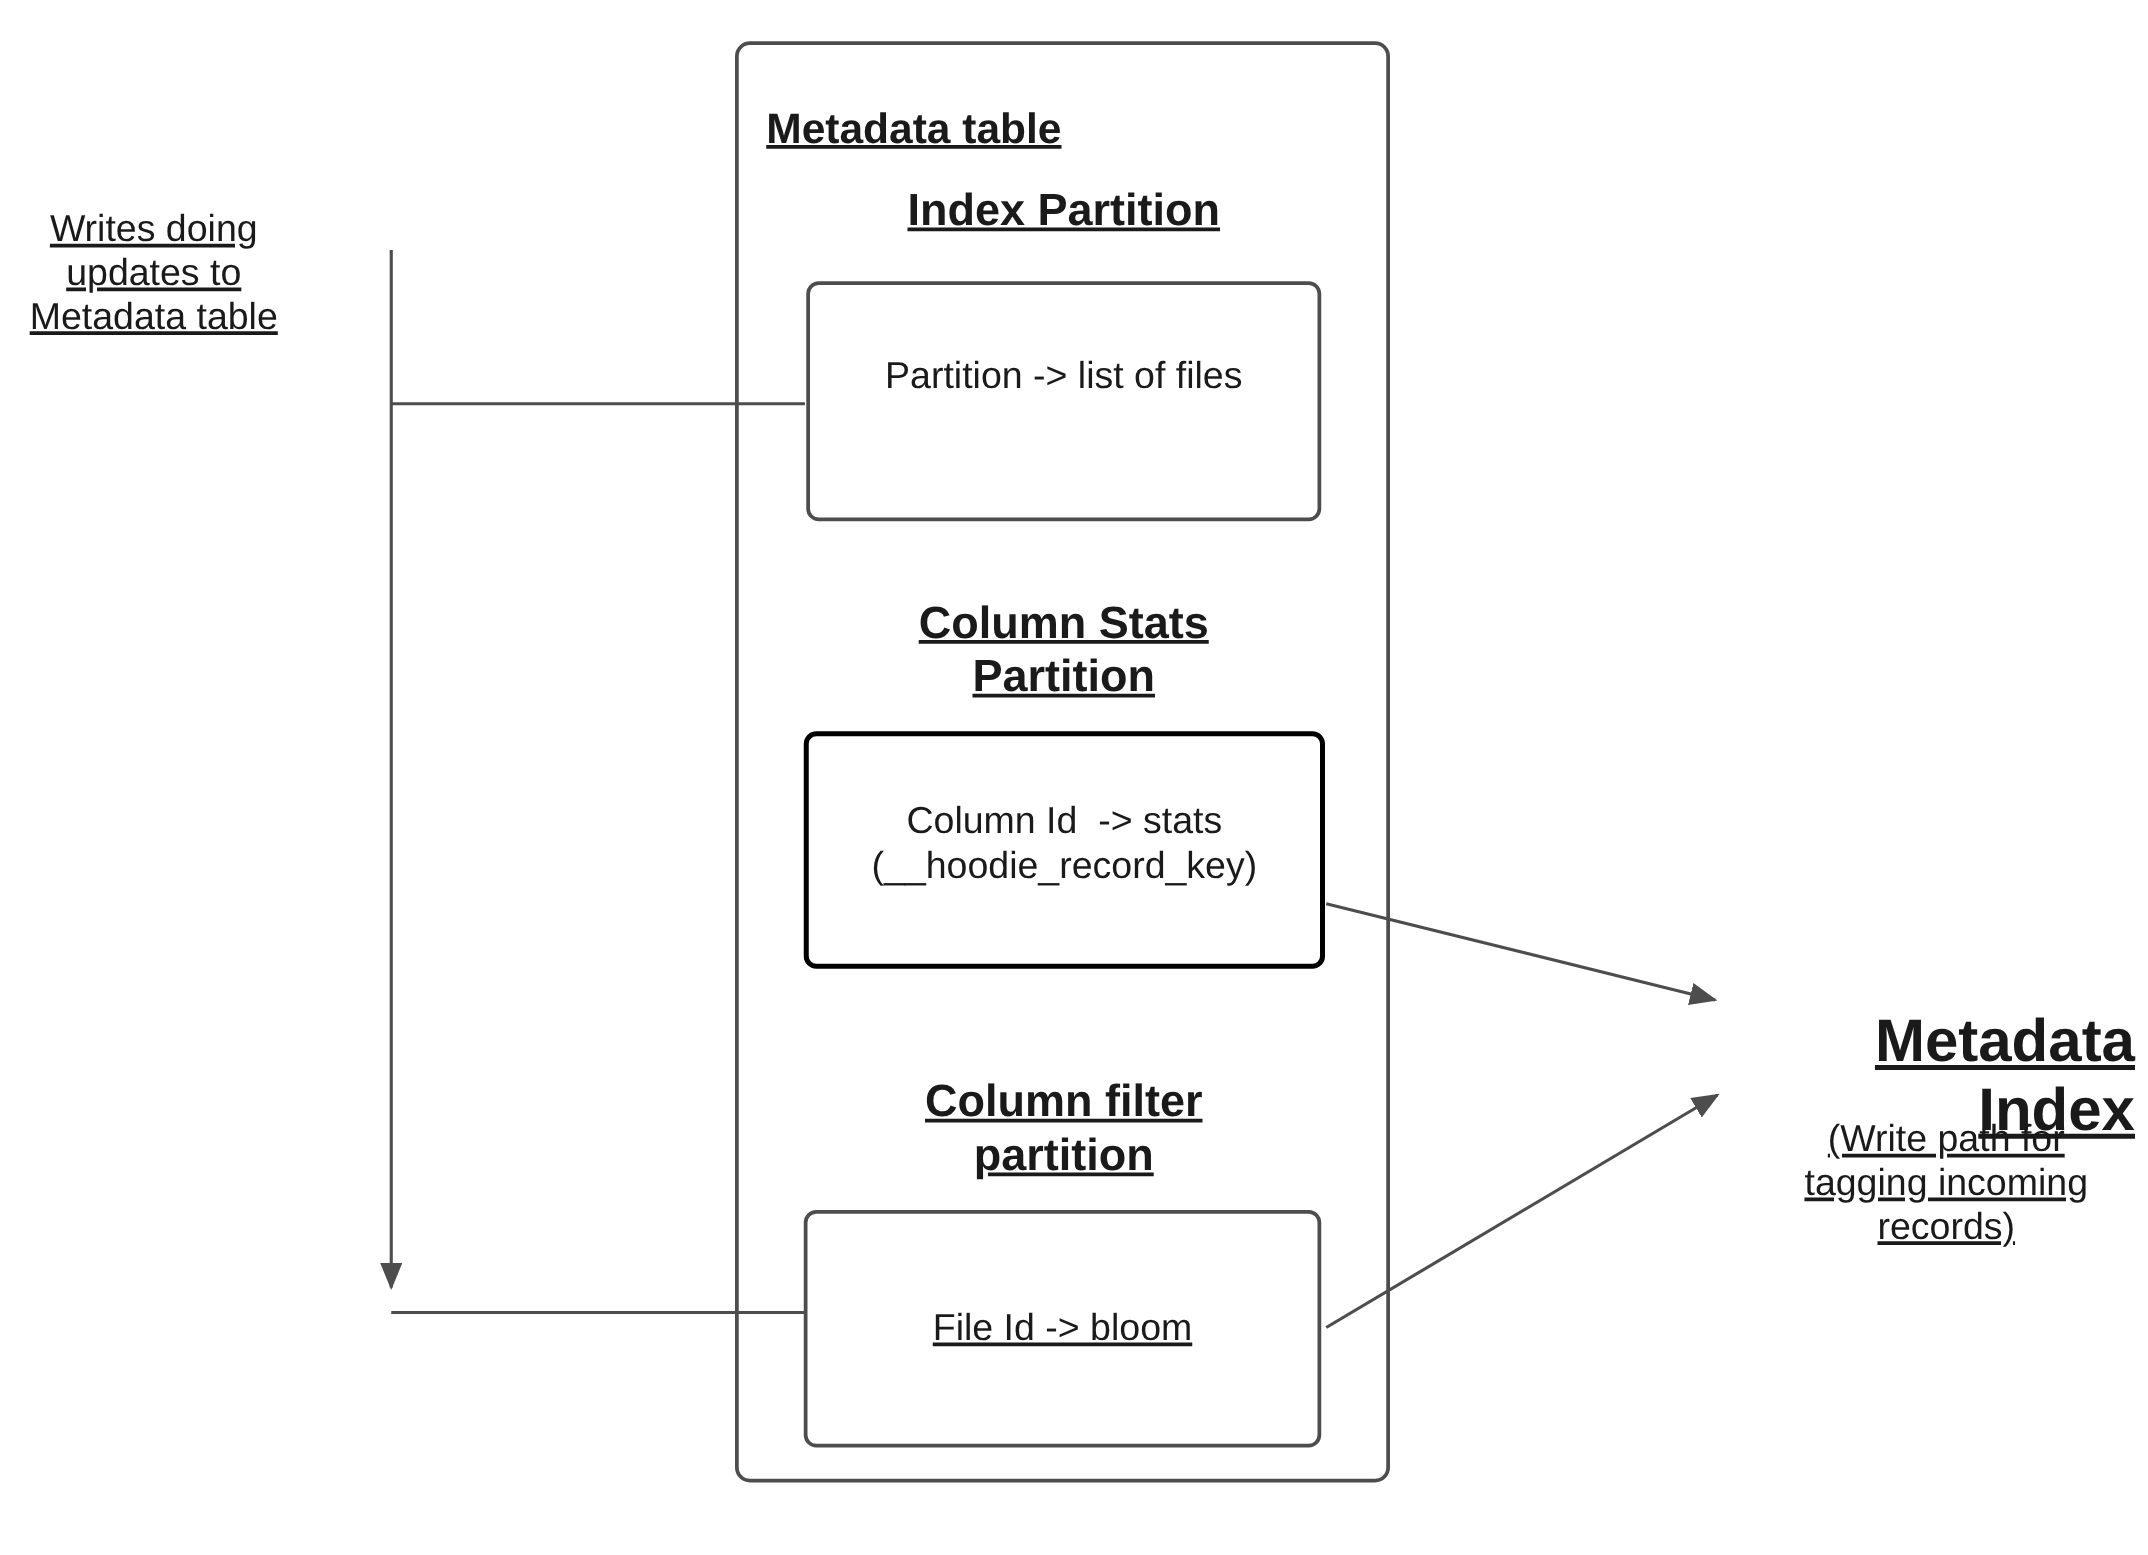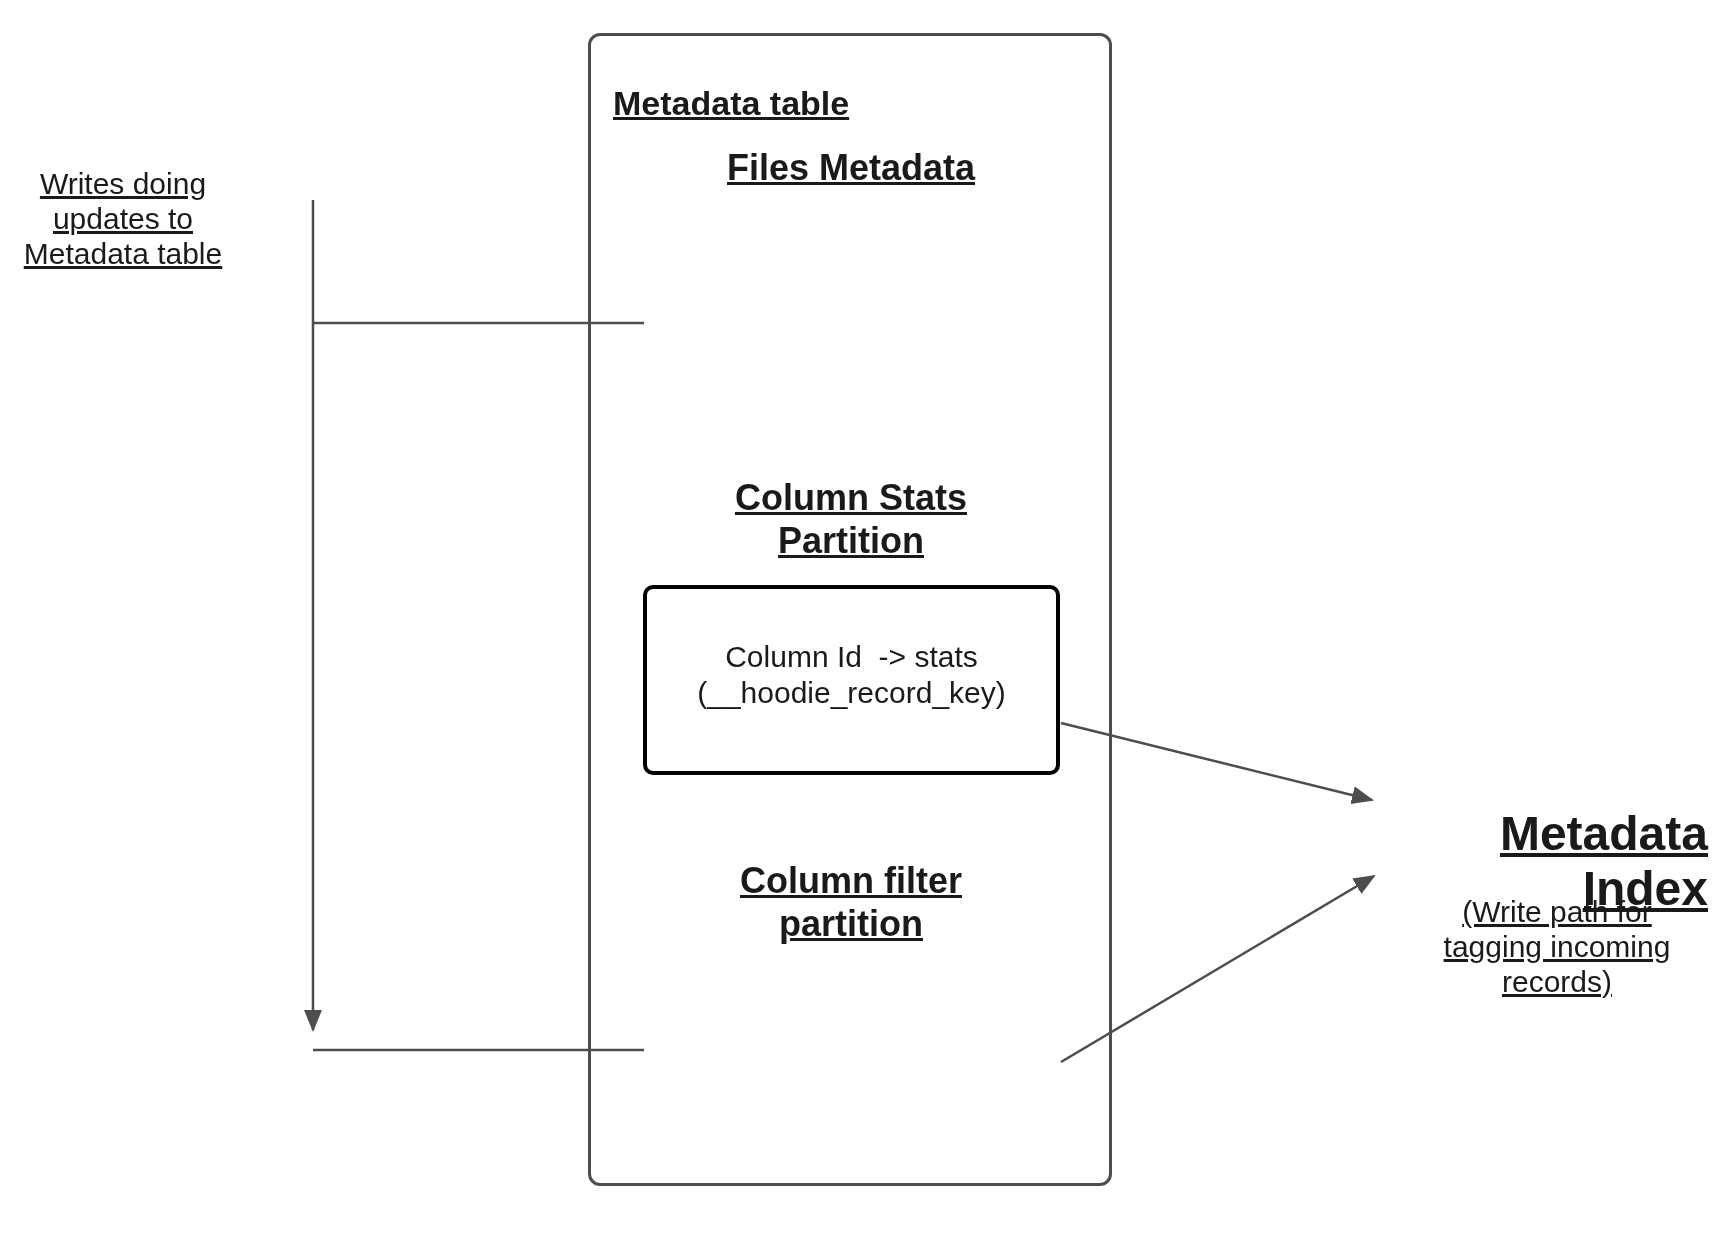--- a/index.html
+++ b/index.html
@@ -82,31 +82,37 @@
 
 <div class="canvas">
 
   <div class="abs note">Writes doing
 updates to
 Metadata table</div>
 
   <div class="abs outer-box"></div>
   <div class="abs outer-title">Metadata table</div>
 
-  <div class="abs part-heading h-files">Files Metadata</div>
+  <div class="abs part-heading h-files">Index Partition</div>
+  <div class="abs part-box box-files">
+    <div class="box-body body-files">Partition -&gt; list of files</div>
+  </div>
 
   <div class="abs part-heading h-colstats">Column Stats
 Partition</div>
   <div class="abs part-box box-colstats">
     <div class="box-body body-colstats">Column Id  -&gt; stats
 (__hoodie_record_key)</div>
   </div>
 
   <div class="abs part-heading h-bloom">Column filter
 partition</div>
+  <div class="abs part-box box-bloom">
+    <div class="box-body">File Id -&gt; bloom</div>
+  </div>
 
   <div class="abs index-title">Metadata Index</div>
   <div class="abs index-sub">(Write path for
 tagging incoming
 records)</div>
 
   <svg class="connectors" width="1718" height="1244" viewBox="0 0 1718 1244">
     <defs>
       <marker id="arrow" markerUnits="userSpaceOnUse" markerWidth="24" markerHeight="20" refX="20" refY="9" orient="auto">
         <path class="arrow-head" d="M0,0 L22,9 L0,18 z" fill="#4d4d4d"></path>

